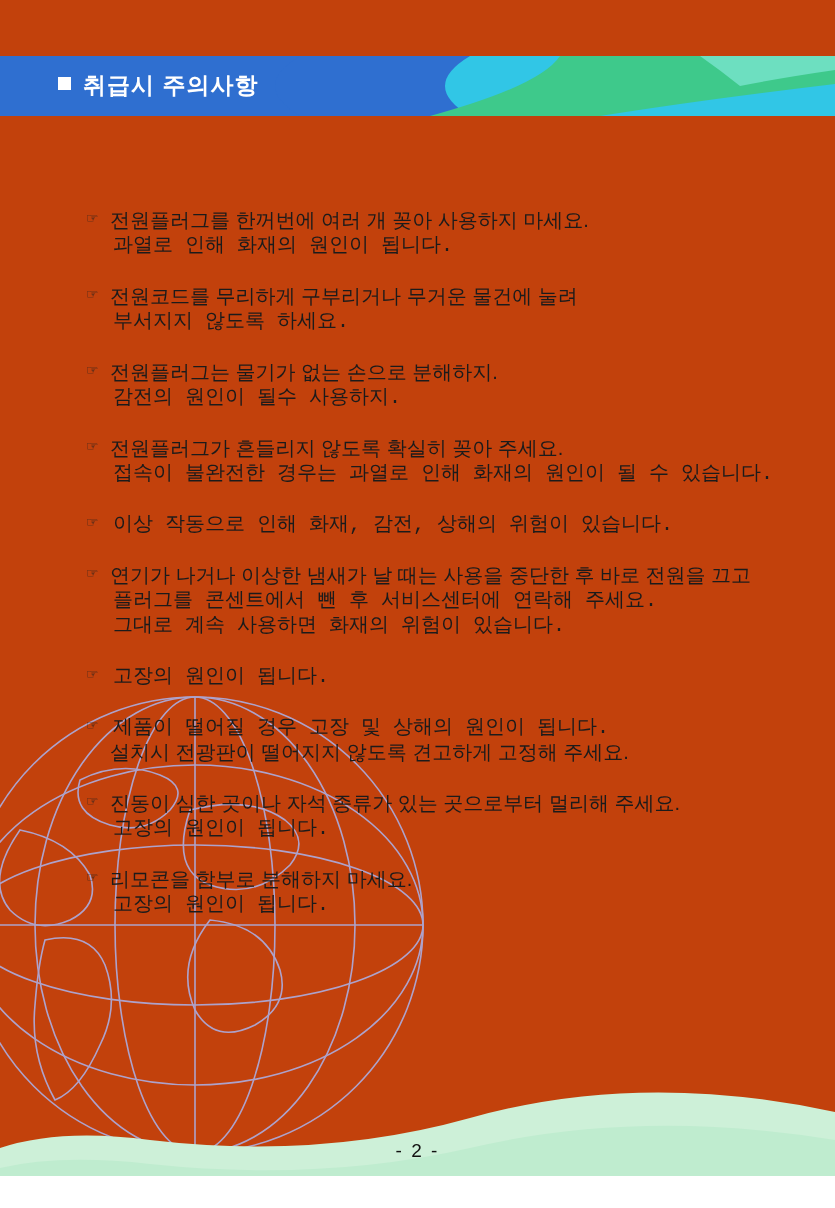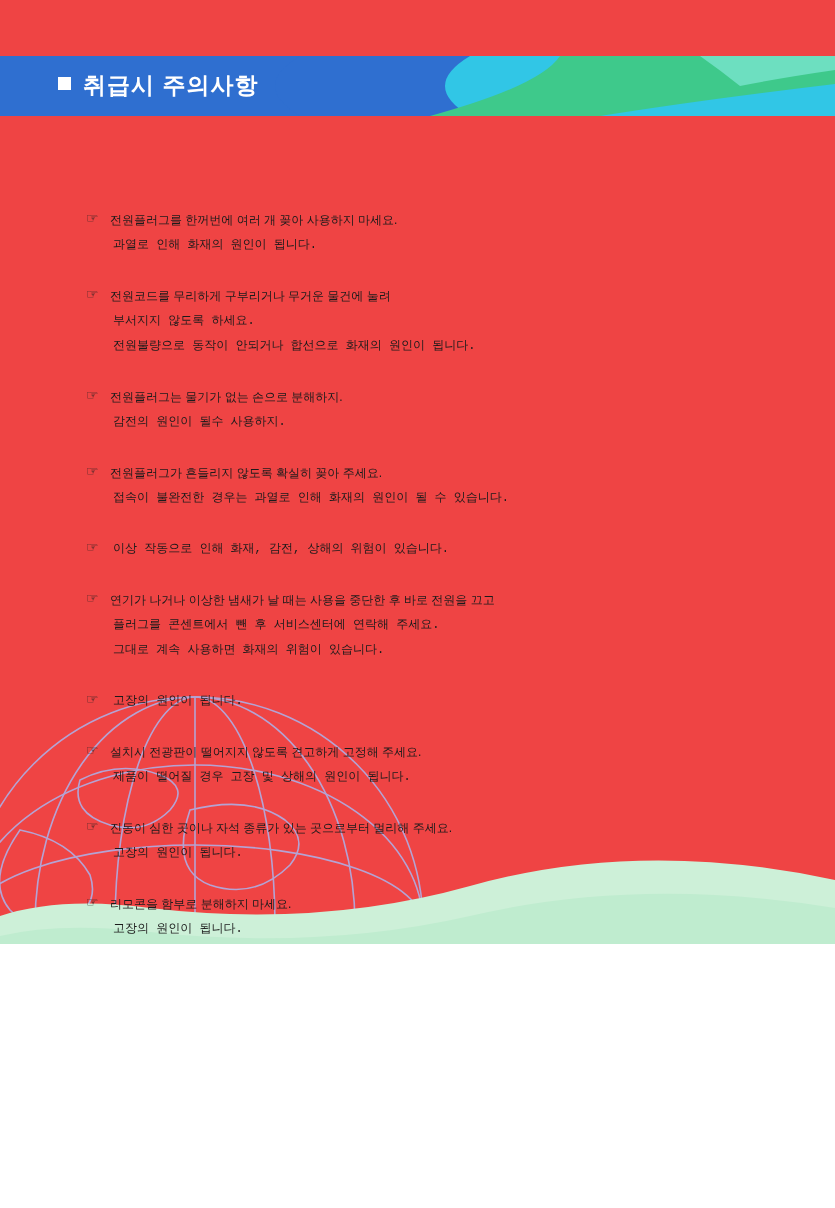--- a/index.html
+++ b/index.html
@@ -7,23 +7,23 @@
     margin: 0;
     padding: 0;
     background: #ffffff;
   }
   body {
     font-family: "Liberation Sans", sans-serif;
   }
   .page {
     position: relative;
     width: 835px;
-    height: 944px;
+    height: 1176px;
     overflow: hidden;
-    background: #ef4444;
+    background: #c2410c;
   }
 
   
   .banner {
     position: absolute;
     left: 0;
     top: 56px;
     width: 835px;
     height: 60px;
     overflow: hidden;
@@ -86,21 +86,21 @@
   }
   .item .bullet {
     position: absolute;
     left: 86px;
     top: 3px;
     font-size: 14px;
     color: #222222;
     line-height: 1;
   }
   .line {
-    font-size: 12px;
+    font-size: 20px;
     line-height: 25px;
     color: #1b1b1b;
     white-space: nowrap;
   }
   .line.sub {
     padding-left: 3px;
     font-family: Liberation Mono, monospace;
   }
 
   
@@ -162,21 +162,20 @@
     <div class="item">
       <span class="bullet">☞</span>
       <div class="line">전원플러그를 한꺼번에 여러 개 꽂아 사용하지 마세요.</div>
       <div class="line sub">과열로 인해 화재의 원인이 됩니다.</div>
     </div>
 
     <div class="item">
       <span class="bullet">☞</span>
       <div class="line">전원코드를 무리하게 구부리거나 무거운 물건에 눌려</div>
       <div class="line sub">부서지지 않도록 하세요.</div>
-      <div class="line sub">전원불량으로 동작이 안되거나 합선으로  화재의 원인이 됩니다.</div>
     </div>
 
     <div class="item">
       <span class="bullet">☞</span>
       <div class="line">전원플러그는 물기가 없는 손으로 분해하지.</div>
       <div class="line sub">감전의 원인이 될수 사용하지.</div>
     </div>
 
     <div class="item">
       <span class="bullet">☞</span>
@@ -196,22 +195,22 @@
       <div class="line sub">그대로 계속 사용하면 화재의 위험이 있습니다.</div>
     </div>
 
     <div class="item">
       <span class="bullet">☞</span>
       <div class="line sub">고장의 원인이 됩니다.</div>
     </div>
 
     <div class="item">
       <span class="bullet">☞</span>
+      <div class="line sub">제품이 떨어질 경우 고장 및 상해의 원인이 됩니다.</div>
       <div class="line">설치시 전광판이 떨어지지 않도록 견고하게 고정해 주세요.</div>
-      <div class="line sub">제품이 떨어질 경우 고장 및 상해의 원인이 됩니다.</div>
     </div>
 
     <div class="item">
       <span class="bullet">☞</span>
       <div class="line">진동이 심한 곳이나 자석 종류가 있는 곳으로부터 멀리해 주세요.</div>
       <div class="line sub">고장의 원인이 됩니다.</div>
     </div>
 
     <div class="item">
       <span class="bullet">☞</span>

